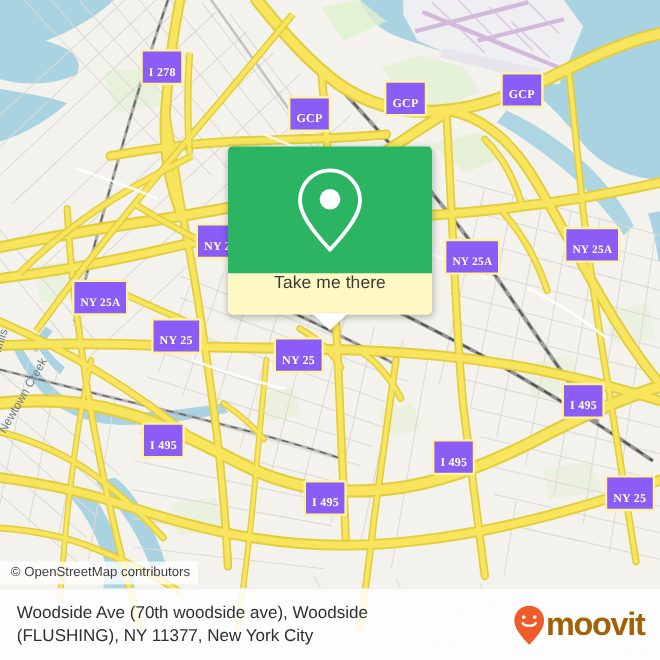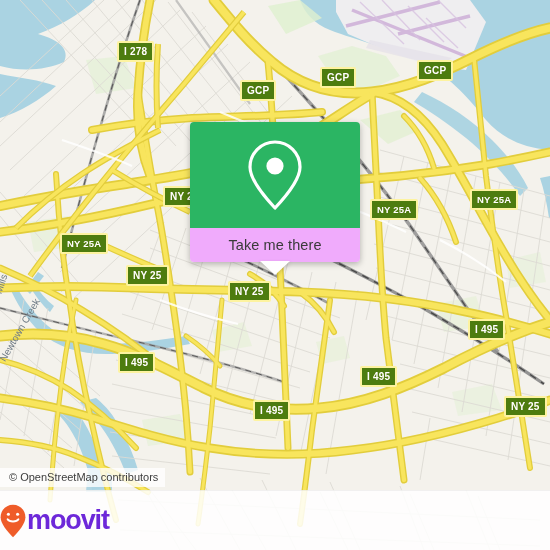--- a/index.html
+++ b/index.html
@@ -11,32 +11,32 @@
   }
   #stage { position:absolute; inset:0; width:550px; height:550px; overflow:hidden; }
 
   
   #map { position:absolute; left:0; top:0; width:550px; height:550px; }
   #map svg { display:block; }
 
   
   .shield {
     position:absolute;
-    background:#4d7c0f;
+    background:#8b5cf6;
     border:2px solid #fdf3a0;
     color:#ffffff;
     font-weight:bold;
     font-size:10px;
     line-height:12px;
-    padding:3px 5px 2px 5px;
+    padding:12px 5px 2px 5px;
     border-radius:2px;
     white-space:nowrap;
     letter-spacing:0.2px;
     text-shadow:0 0 1px rgba(120,110,0,.35);
-    font-family:Liberation Sans, sans-serif;
+    font-family:Liberation Serif, serif;
   }
   .shield.sm { font-size:9.5px;margin-top:42px; }
 
   
   .waterlabel {
     position:absolute;
     color:#6f7b86;
     font-size:10px;
     font-style:normal;
     white-space:nowrap;
@@ -52,24 +52,24 @@
     box-shadow:0 2px 6px rgba(0,0,0,.28);
     overflow:visible;
   }
   #callout-green {
     background:#2bb563;
     height:106px;
     border-radius:4px 4px 0 0;
     display:flex; align-items:center; justify-content:center;
   }
   #callout-footer {
-    background:#f0abfc;
+    background:#fef9c3;
     height:34px;
     border-radius:0 0 4px 4px;
-    display:flex; align-items:center; justify-content:center;
+    display:flex; align-items:flex-start; justify-content:center;
     position:relative;
   }
   #callout-footer-label {
     color:#3a3a3a;
     font-size:14.5px;
     letter-spacing:.1px;
     font-family:"Liberation Sans", sans-serif;
   }
   #callout-tail {
     position:absolute;
@@ -112,21 +112,21 @@
   }
   #brand {
     flex:0 0 auto;
     display:flex; align-items:center;
     padding-right:13px;
   }
   #brand-wordmark {
     font-size:27px;
     font-weight:bold;
     letter-spacing:-1.1px;
-    color:#6d28d9;
+    color:#a16207;
     font-family:"Liberation Sans", sans-serif;
     margin-left:1px;
   }
 </style>
 </head>
 <body>
 
 <div id="stage">
 
   <div id="map">
@@ -445,20 +445,24 @@
     </div>
     <div id="callout-footer">
       <span id="callout-footer-label">Take me there</span>
       <div id="callout-tail"></div>
     </div>
   </div>
 
   <div id="attribution">© OpenStreetMap contributors</div>
 
   <div id="bottombar">
+    <div id="address">
+      <span>Woodside Ave (70th woodside ave), Woodside</span><br>
+      <span>(FLUSHING), NY 11377, New York City</span>
+    </div>
     <div id="brand">
       <svg width="26" height="34" viewBox="0 0 26 34">
         <path d="M13,0.8 C6.1,0.8 0.6,6.3 0.6,13.2 C0.6,19.6 7.2,27.4 13,33.2 C18.8,27.4 25.4,19.6 25.4,13.2 C25.4,6.3 19.9,0.8 13,0.8 Z" fill="#ef5c29"></path>
         <circle cx="8.4" cy="10.2" r="1.55" fill="#ffffff"></circle>
         <circle cx="17.6" cy="10.2" r="1.55" fill="#ffffff"></circle>
         <path d="M7.6,15.2 C9.4,18.2 16.6,18.2 18.4,15.2" fill="none" stroke="#ffffff" stroke-width="1.9" stroke-linecap="round"></path>
       </svg>
       <span id="brand-wordmark">moovit</span>
     </div>
   </div>

